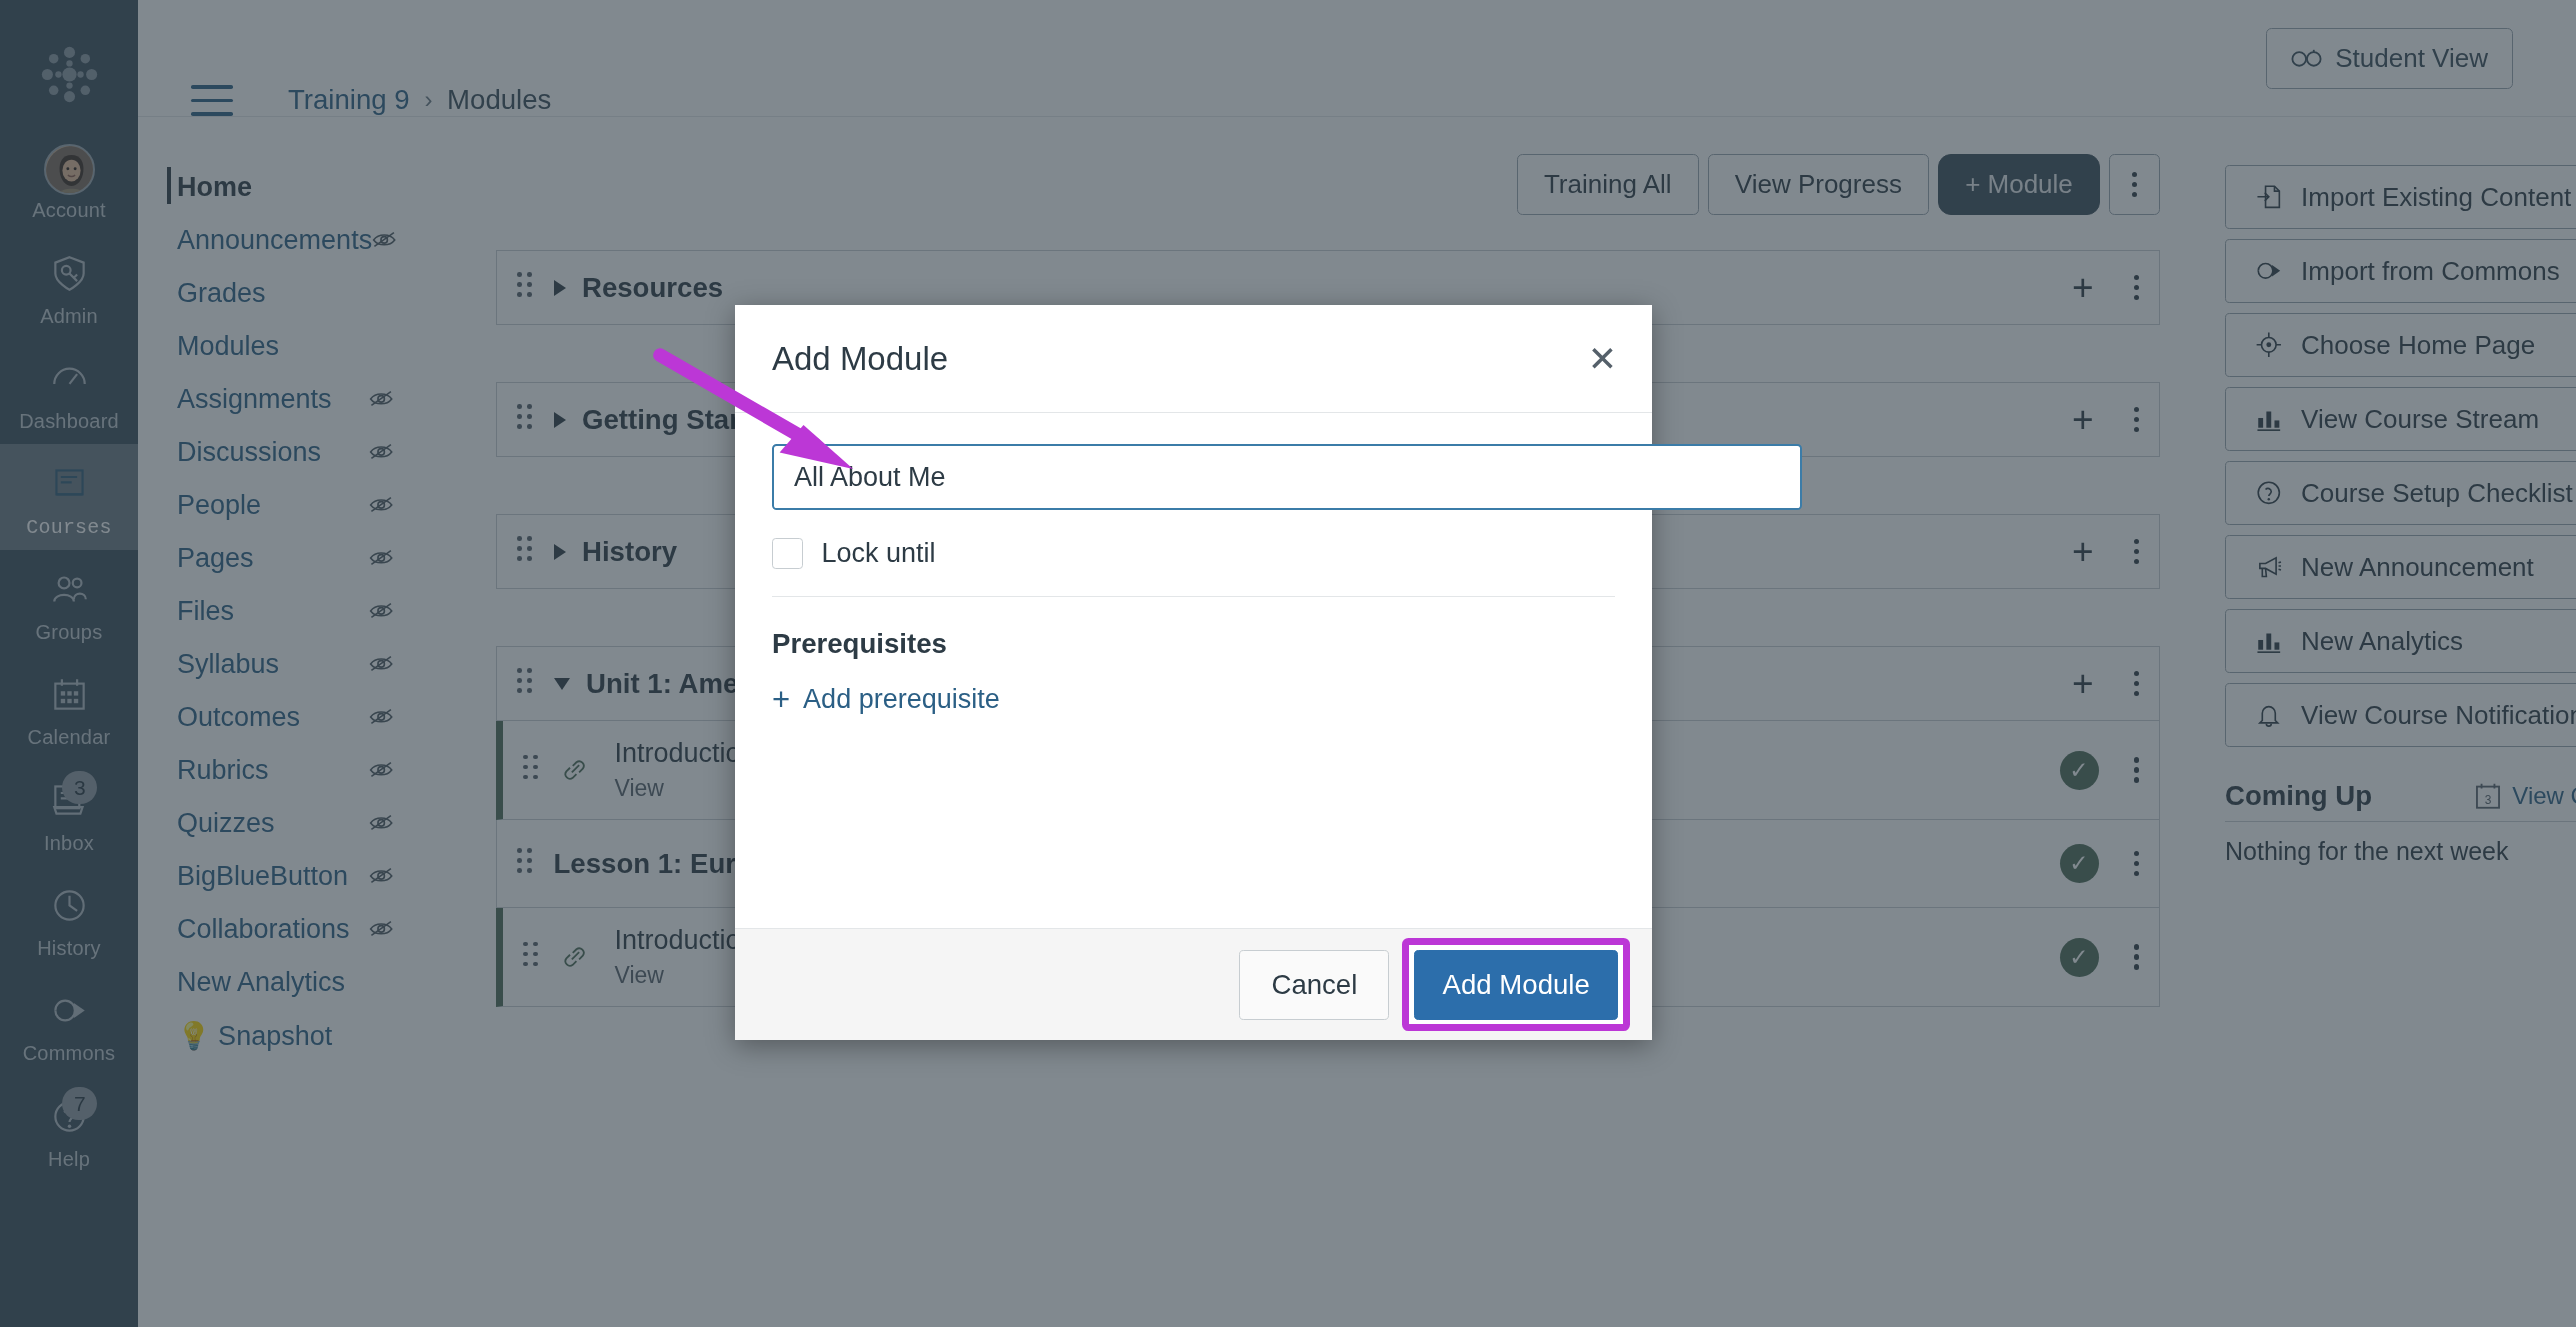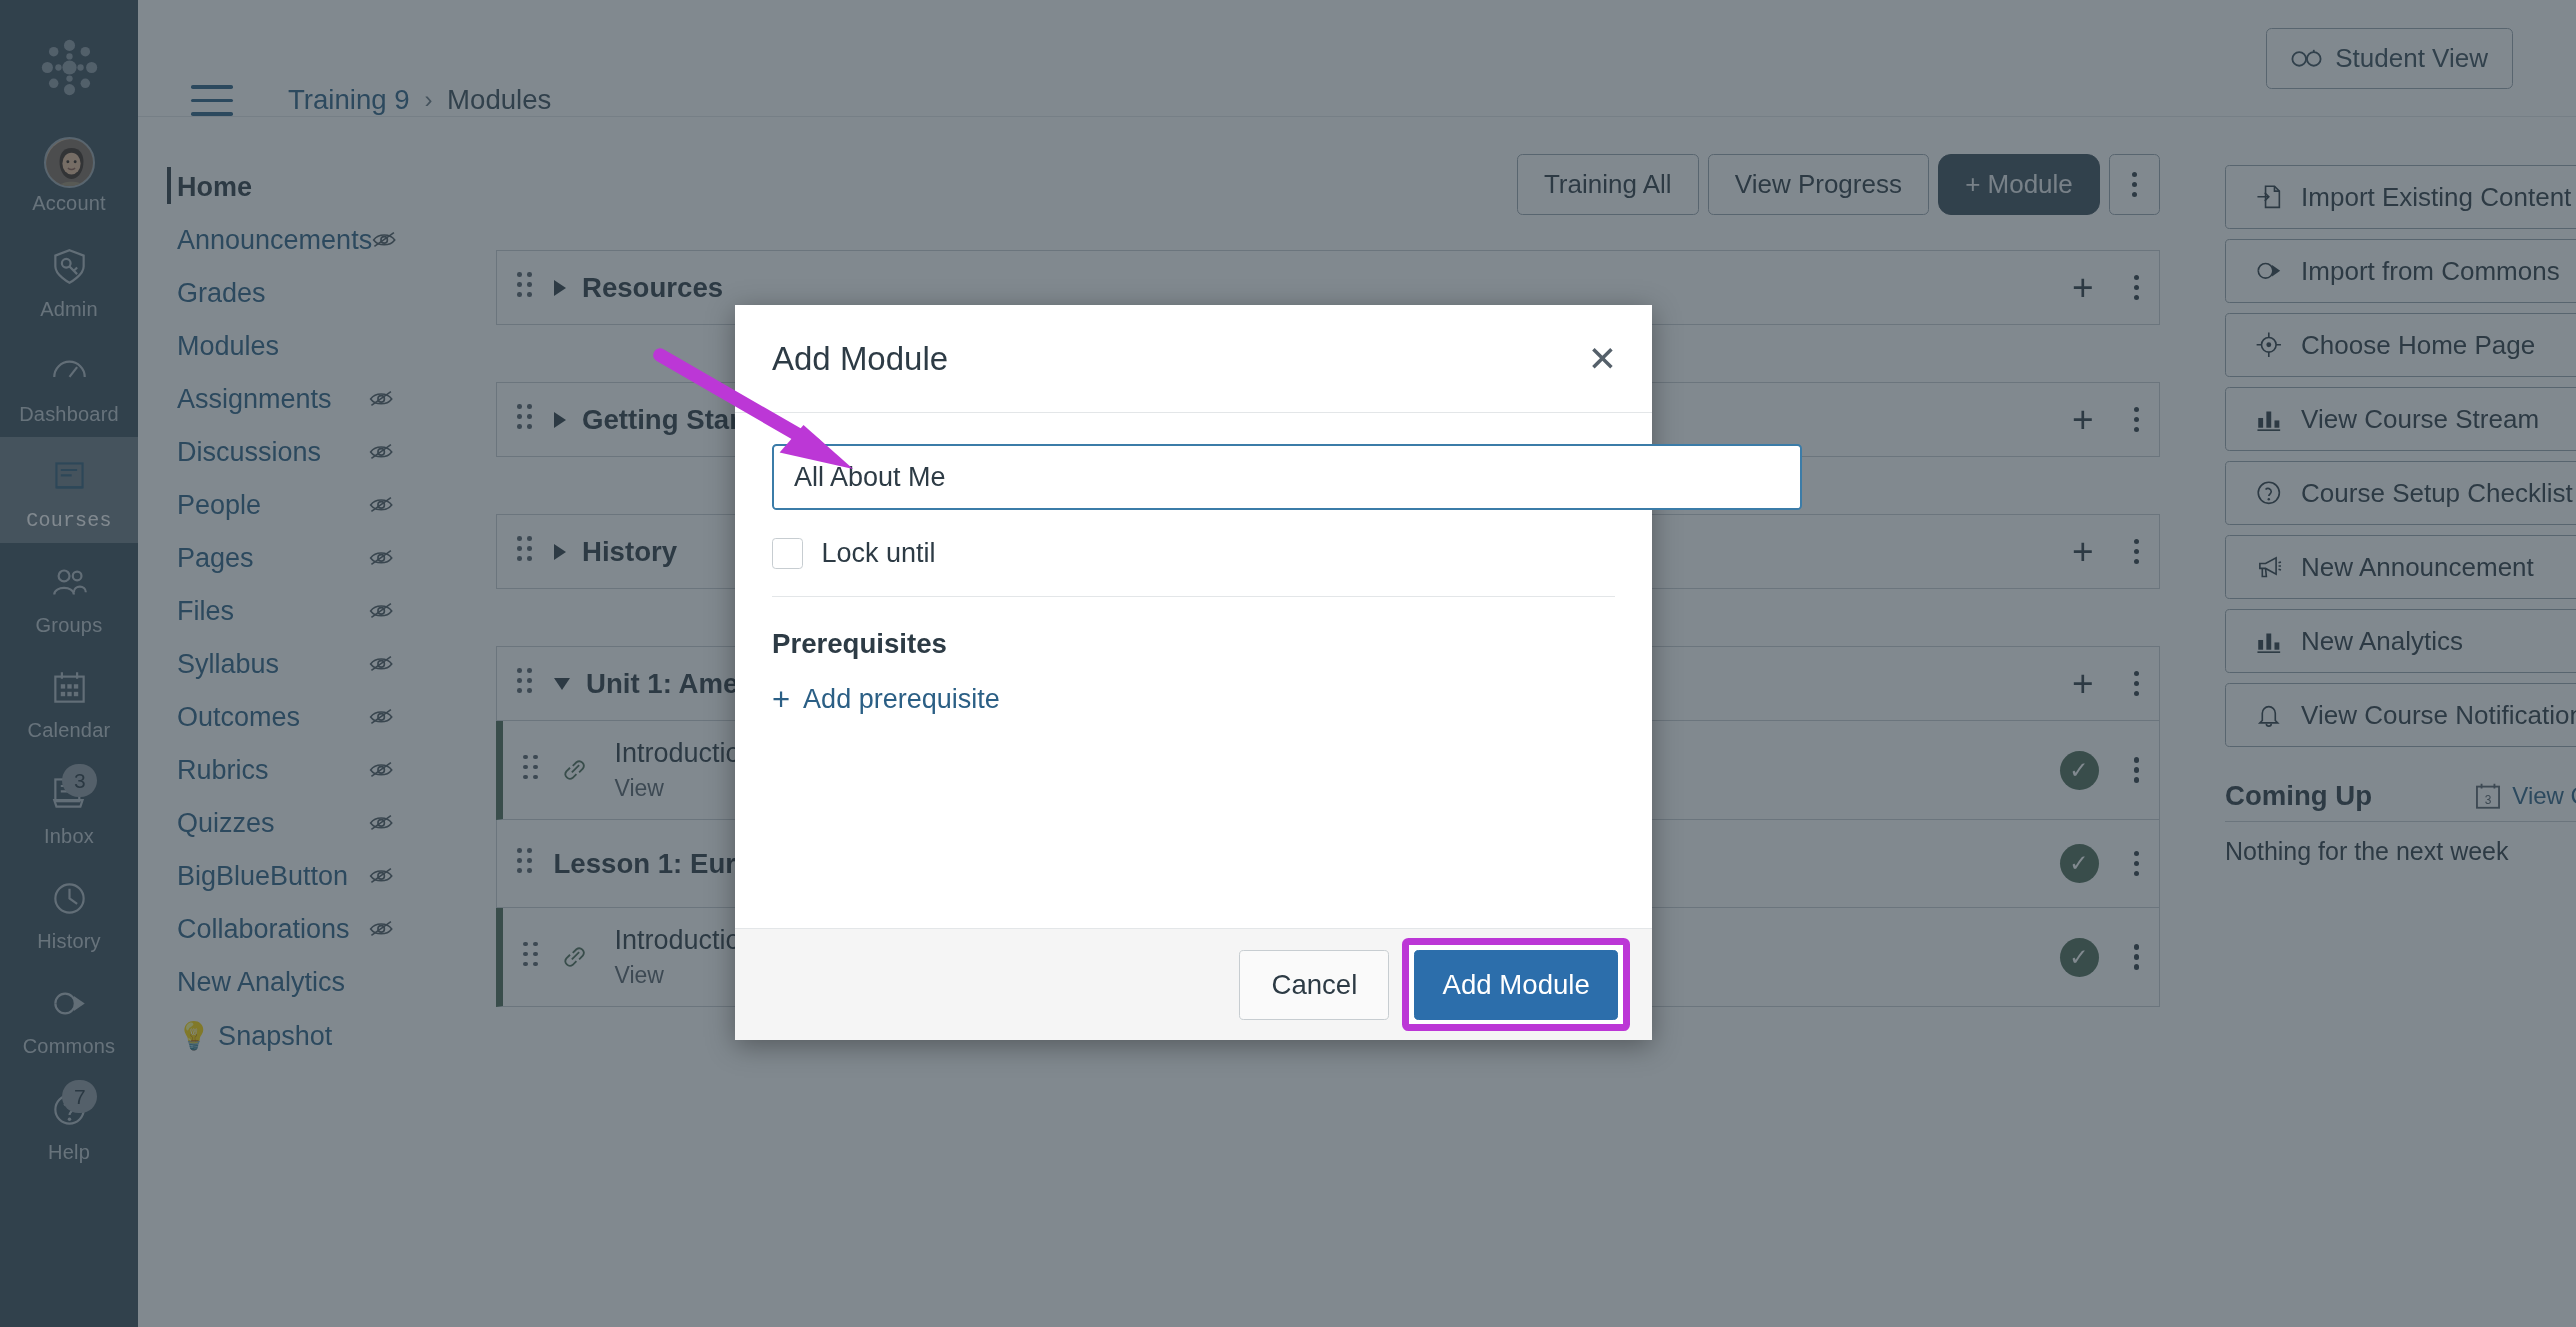--- a/index.html
+++ b/index.html
@@ -11,21 +11,21 @@
   }
 
   #root { position: relative; width: 2576px; height: 1328px; }
 
   
   .global-nav {
     position: absolute; left: 0; top: 0;
     width: 138px; height: 1328px;
     background: #394B58;
     display: flex; flex-direction: column; align-items: flex-start;
-    padding-top: 13px;
+    padding-top: 20px;
   }
   .gn-logo { width: 138px; height: 108px; display: flex; align-items: center; justify-content: center; }
   .gn-item {
     width: 138px;
     padding: 14.7px 0 11px 0;
     display: flex; flex-direction: column; align-items: center;
     position: relative;
   }
   .gn-item.active { background: #6A7883; }
   .gn-icon { width: 53px; height: 53px; display: flex; align-items: center; justify-content: center; position: relative; }

